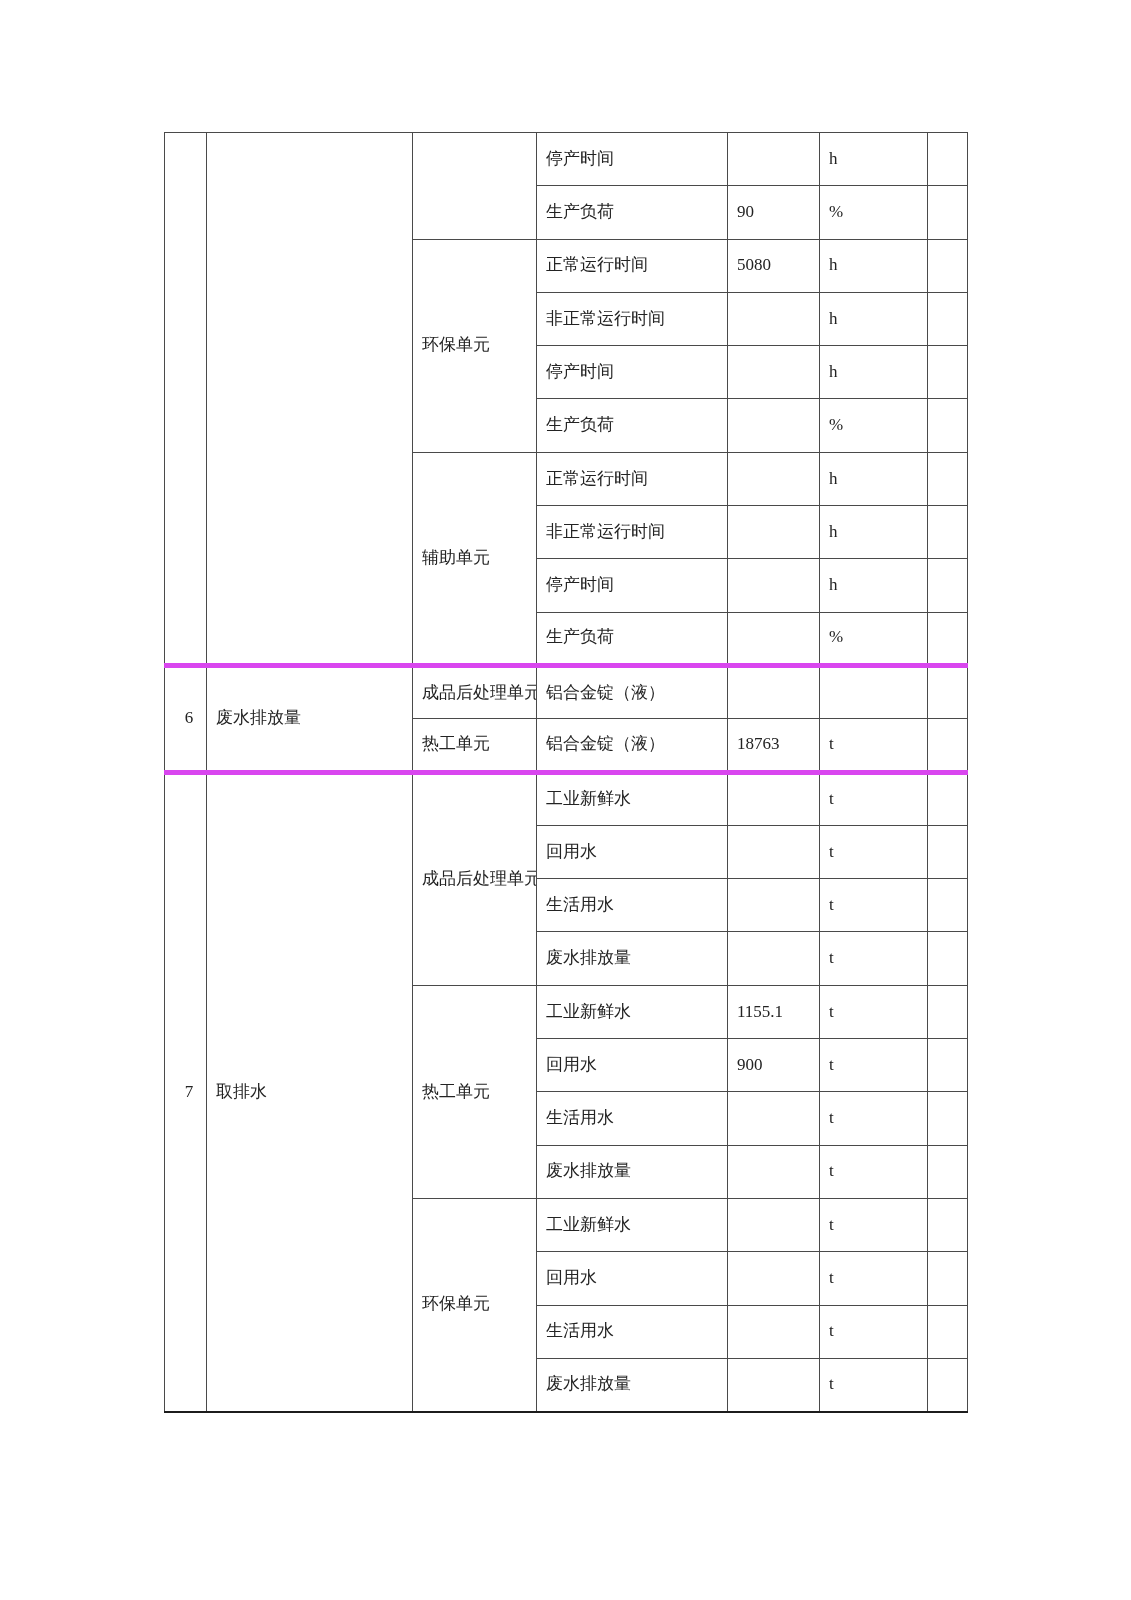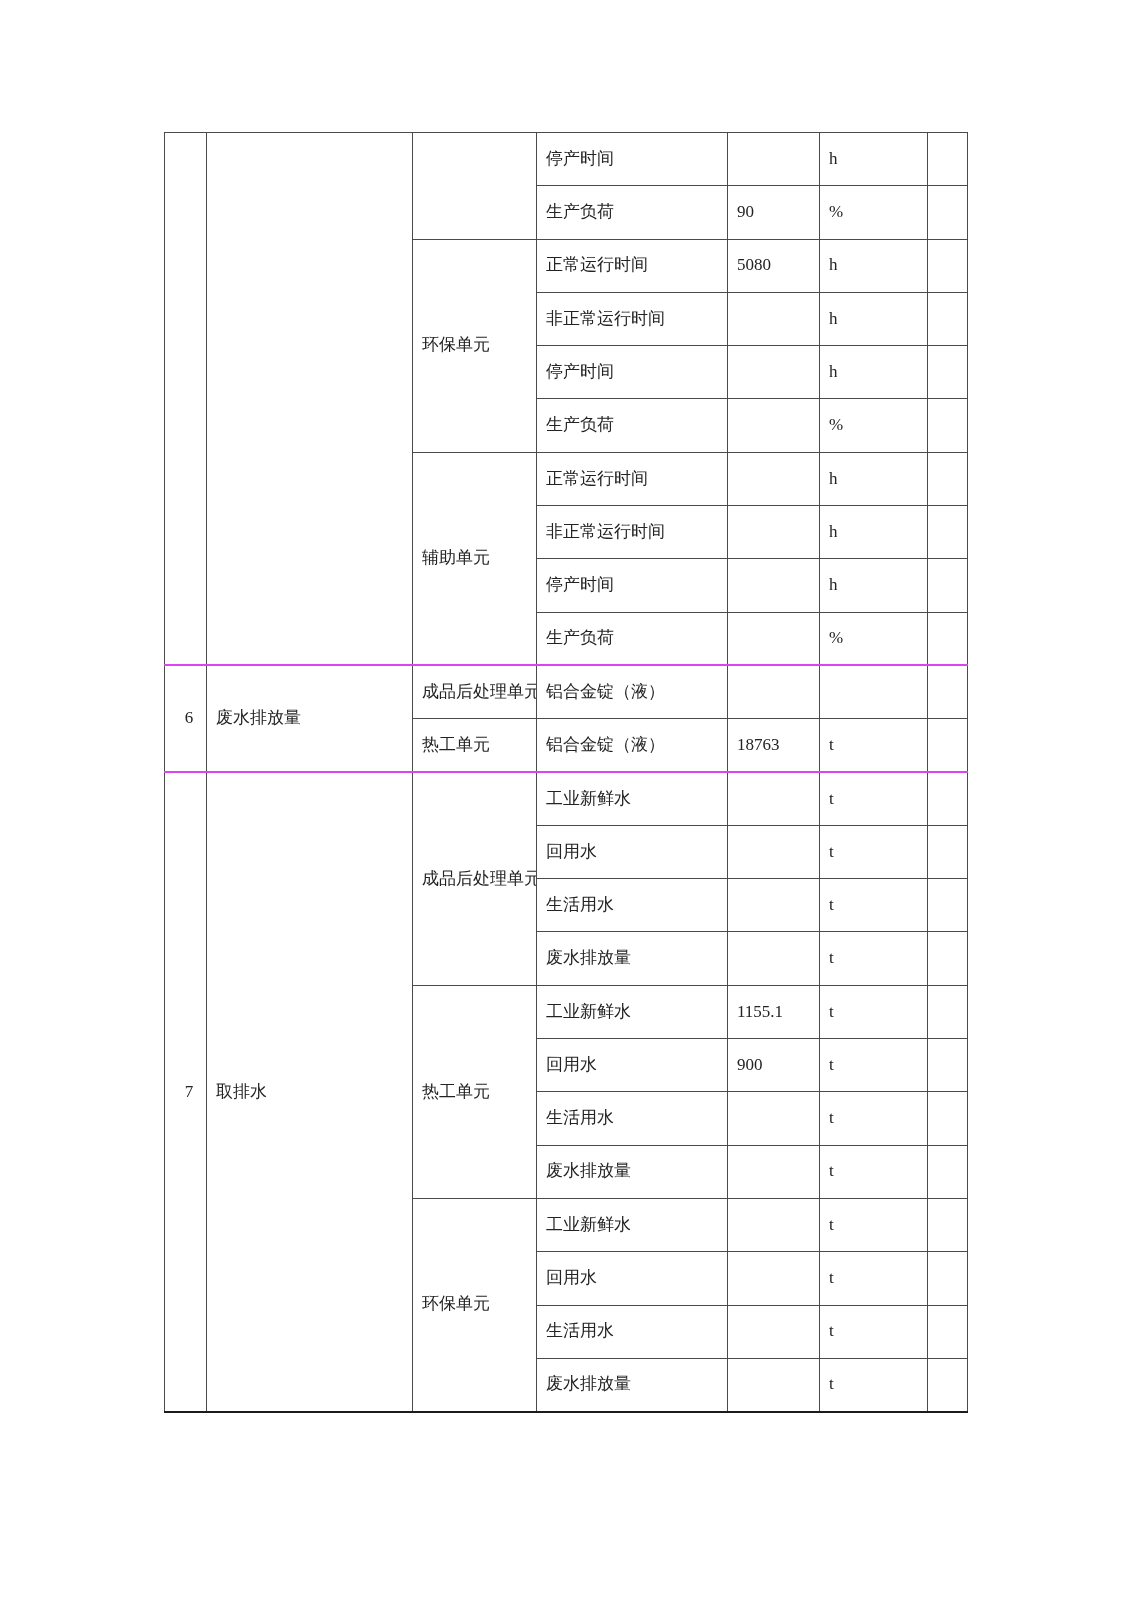--- a/index.html
+++ b/index.html
@@ -32,21 +32,21 @@
     padding: 0 2px 0 9px;
     white-space: nowrap;
     overflow: hidden;
   }
   table.form tr { height: 53.3px; }
   td.num {
     text-align: center;
     padding: 0;
   }
   td.blank { padding: 0; }
-  tr.sec-sep td { border-top: 2px solid #d946ef; }
+  tr.sec-sep td { border-top: 5px solid #d946ef; }
   table.form { border: 1px solid #3c3c3c; border-bottom: 2px solid #1c1c1c; }
   tr.last-row td { border-bottom: 2px solid #1c1c1c; }
 </style>
 </head>
 <body>
 
 <div class="page">
   <table class="form">
     <colgroup>
       <col style="width:42px">

